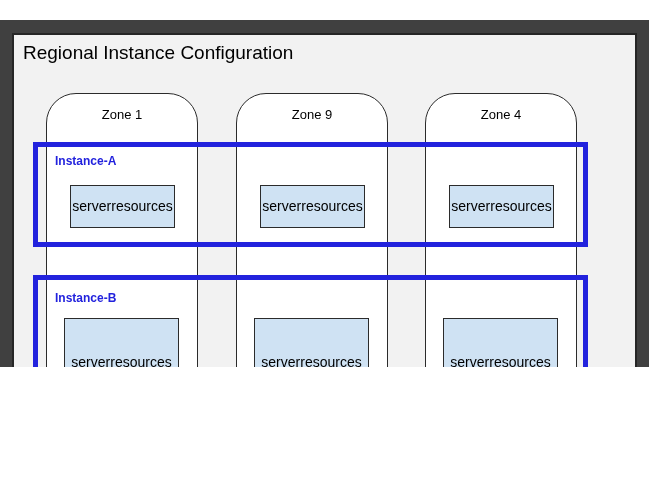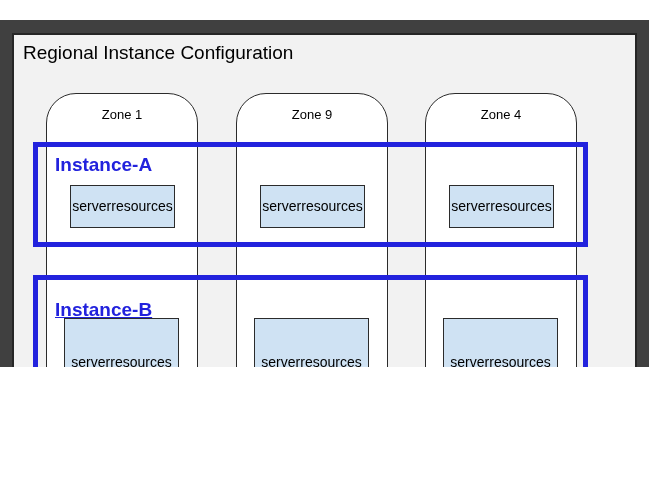--- a/index.html
+++ b/index.html
@@ -61,27 +61,27 @@
     left: 19px;
     width: 555px;
     box-sizing: border-box;
     border: 5px solid #2222dd;
     background: transparent;
   }
   .instance-a { top: 107px; height: 105px; }
   .instance-b { top: 240px; height: 148px; }
   .instance-label {
     position: absolute;
-    font-size: 19px;
+    font-size: 12px;
     font-weight: bold;
     color: #2222dd;
     white-space: nowrap;
   }
   .instance-a-label { left: 41px; top: 119px; }
-  .instance-b-label { left: 41px; top: 264px; text-decoration: underline; }
+  .instance-b-label { left: 41px; top: 256px; }
   .res-box {
     position: absolute;
     box-sizing: border-box;
     background: #cfe2f3;
     border: 1px solid #2b2b2b;
     display: flex;
     flex-direction: row;
     align-items: center;
     justify-content: center;
     font-size: 14px;

